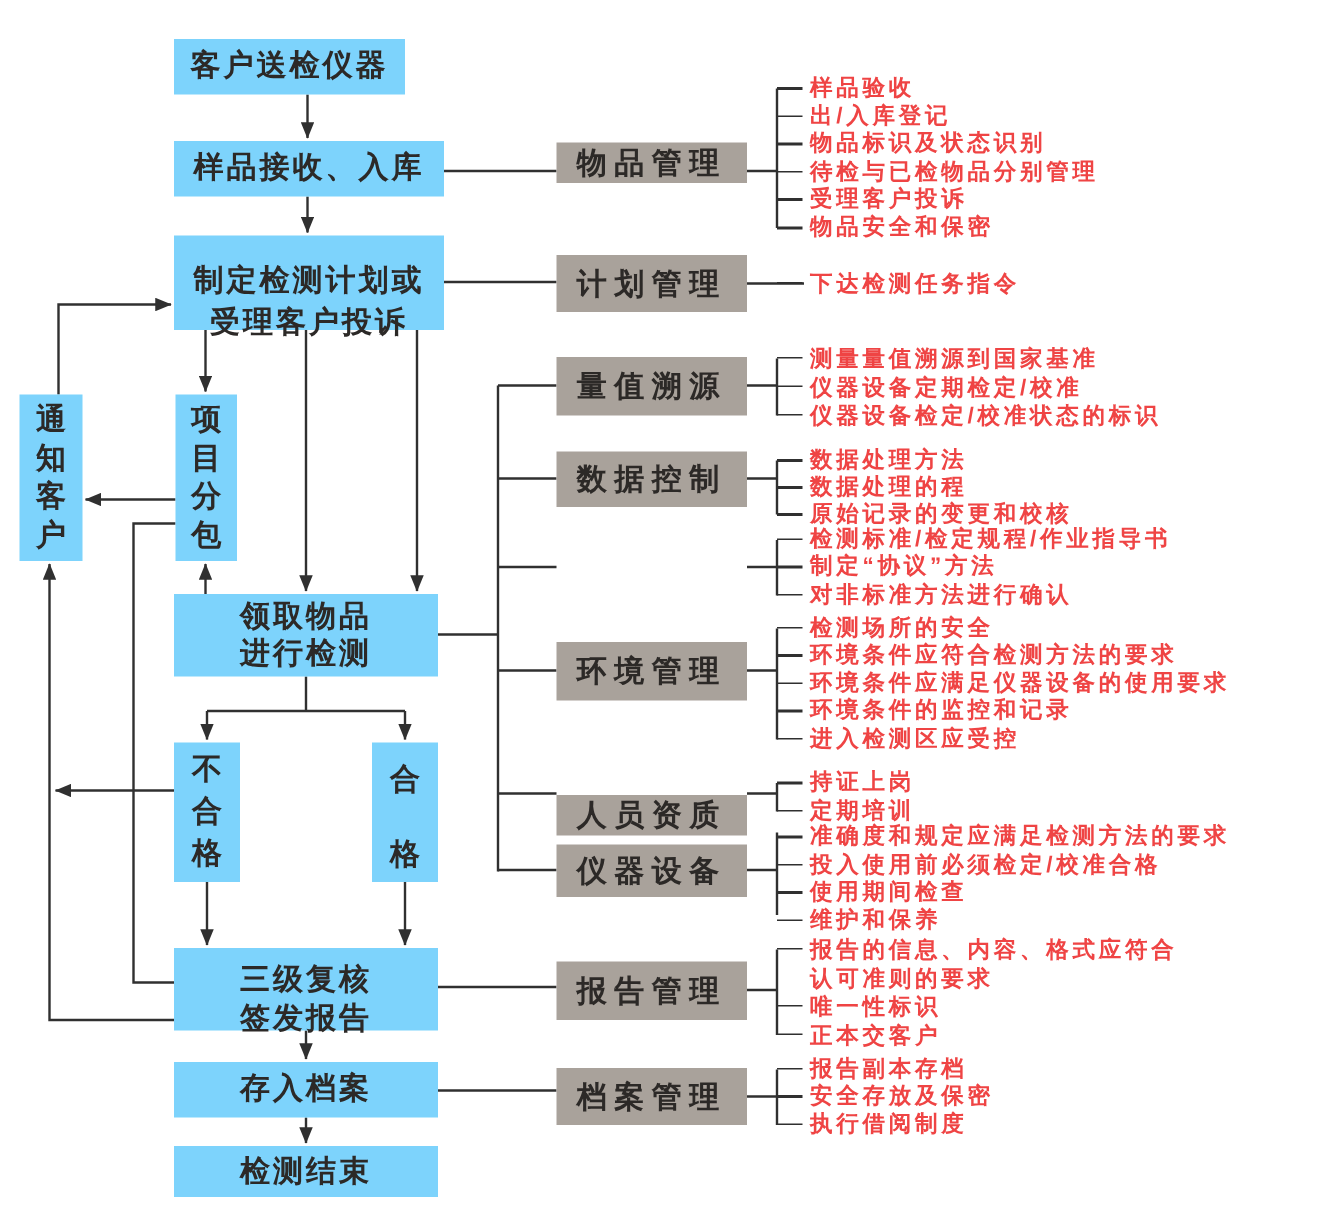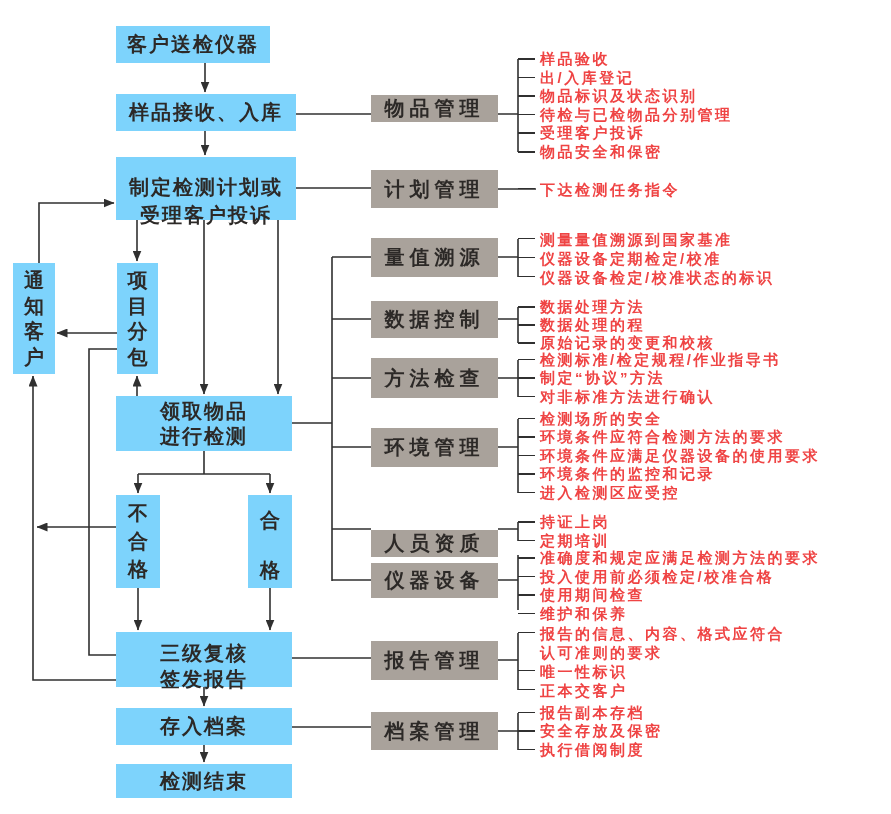--- a/index.html
+++ b/index.html
@@ -101,21 +101,20 @@
 格</div>
   <div class="fbox" style="left:116px;top:632px;width:176px;height:55px;line-height:26px;padding-top:8px">三级复核
 签发报告</div>
   <div class="fbox" style="left:116px;top:708px;width:176px;height:37px;line-height:37px">存入档案</div>
   <div class="fbox" style="left:116px;top:764px;width:176px;height:34px;line-height:34px">检测结束</div>
 
   <div class="gbox" style="top:95px;height:27px">物品管理</div>
   <div class="gbox" style="top:170px;height:38px">计划管理</div>
   <div class="gbox" style="top:238px;height:39px">量值溯源</div>
   <div class="gbox" style="top:301px;height:37px">数据控制</div>
-  <div class="gbox" style="top:358px;height:40px">方法检查</div>
   <div class="gbox" style="top:428px;height:39px">环境管理</div>
   <div class="gbox" style="top:530px;height:27px">人员资质</div>
   <div class="gbox" style="top:563px;height:35px">仪器设备</div>
   <div class="gbox" style="top:641px;height:39px">报告管理</div>
   <div class="gbox" style="top:712px;height:38px">档案管理</div>
 
   <div class="items" style="top:50px;line-height:18.6px"><div class="item">样品验收</div><div class="item">出/入库登记</div><div class="item">物品标识及状态识别</div><div class="item">待检与已检物品分别管理</div><div class="item">受理客户投诉</div><div class="item">物品安全和保密</div></div>
   <div class="items" style="top:179.5px;line-height:19px"><div class="item">下达检测任务指令</div></div>
   <div class="items" style="top:229.5px;line-height:19px"><div class="item">测量量值溯源到国家基准</div><div class="item">仪器设备定期检定/校准</div><div class="item">仪器设备检定/校准状态的标识</div></div>
   <div class="items" style="top:298px;line-height:18px"><div class="item">数据处理方法</div><div class="item">数据处理的程</div><div class="item">原始记录的变更和校核</div></div>

